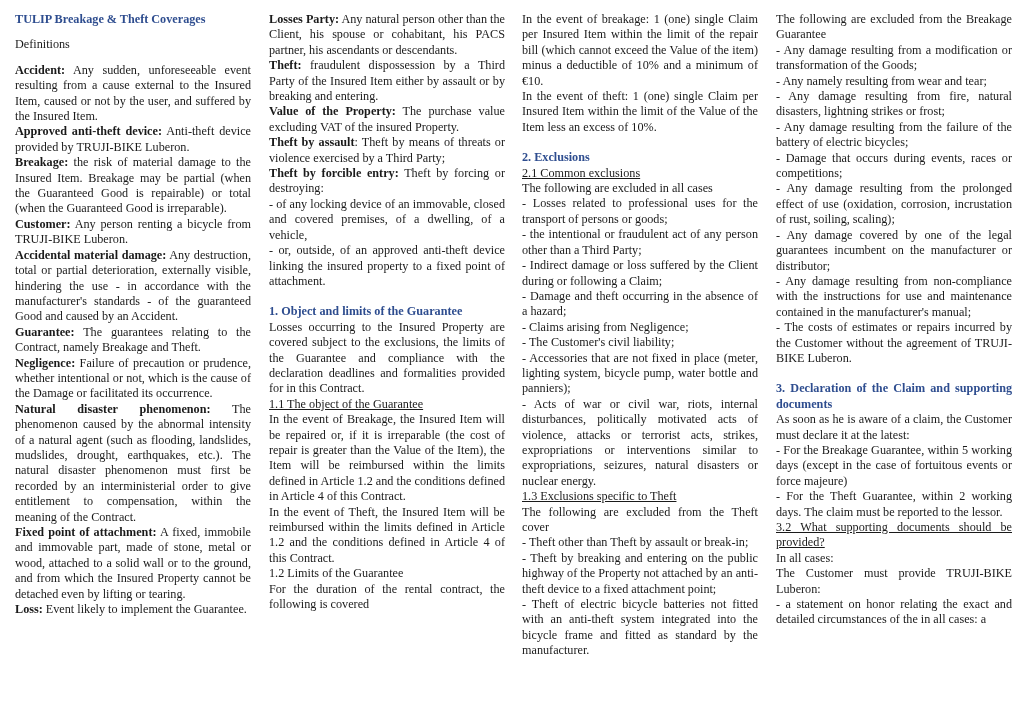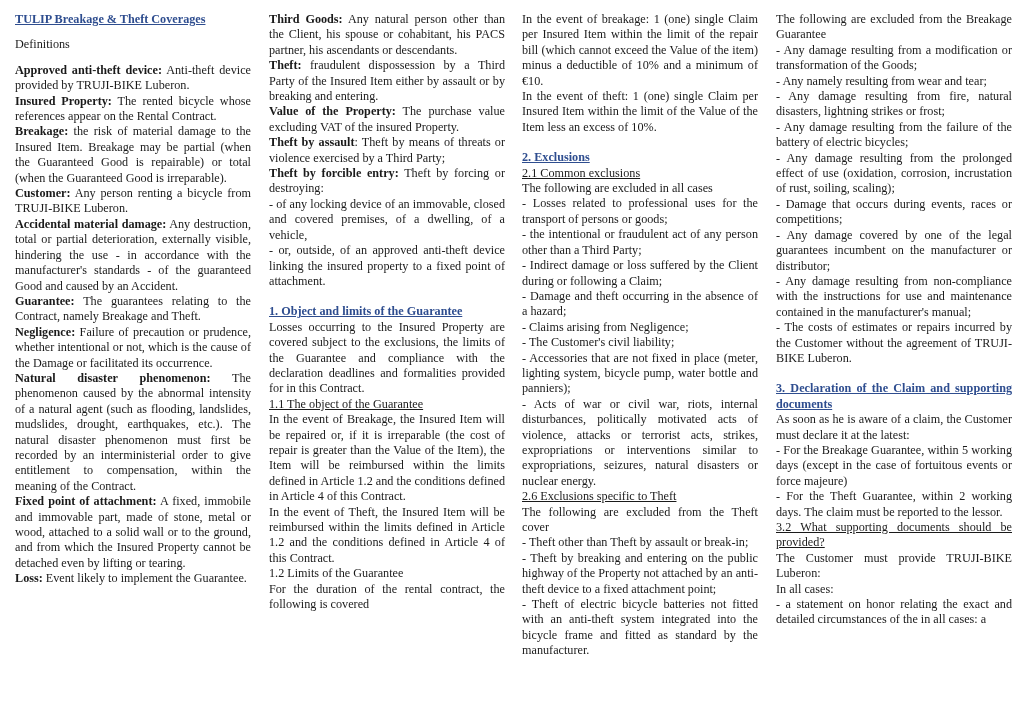--- a/index.html
+++ b/index.html
@@ -12,52 +12,52 @@
     position:absolute; top:12px; width:236px;
     text-align:justify;
   }
   #c1 { left:15px; }
   #c2 { left:269px; }
   #c3 { left:522px; }
   #c4 { left:776px; }
   .p { margin:0; }
   .gap { height:15px; }
   .h-main, .h-sec {
-    color:#2e4d8f; font-weight:bold; text-decoration:underline;
+    color:#2e4d8f; font-weight:bold; 
     text-decoration-color:#2e4d8f;
   }
   .h-main { display:block; margin-bottom:10px; }
   .h-def { font-weight:normal; display:block; margin-bottom:10px; }
   .sub { text-decoration:underline; }
   b { font-weight:bold; }
   .def-block { margin:0; }
 </style>
 </head>
 <body>
 
 <div class="col" id="c1">
   <span class="h-main">TULIP Breakage &amp; Theft Coverages</span>
   <span class="h-def">Definitions</span>
   <div id="defs-c1">
+      <p class="p def-block"><b>Accident:</b><span> Any sudden, unforeseeable event resulting from a cause external to the Insured Item, caused or not by the user, and suffered by the Insured Item.</span></p>
       <p class="p def-block"><b>Approved anti-theft device:</b><span> Anti-theft device provided by TRUJI-BIKE Luberon.</span></p>
-      <p class="p def-block"><b>Insured Property:</b><span> The rented bicycle whose references appear on the Rental Contract.</span></p>
       <p class="p def-block"><b>Breakage:</b><span> the risk of material damage to the Insured Item. Breakage may be partial (when the Guaranteed Good is repairable) or total (when the Guaranteed Good is irreparable).</span></p>
       <p class="p def-block"><b>Customer:</b><span> Any person renting a bicycle from TRUJI-BIKE Luberon.</span></p>
       <p class="p def-block"><b>Accidental material damage:</b><span> Any destruction, total or partial deterioration, externally visible, hindering the use - in accordance with the manufacturer's standards - of the guaranteed Good and caused by an Accident.</span></p>
       <p class="p def-block"><b>Guarantee:</b><span> The guarantees relating to the Contract, namely Breakage and Theft.</span></p>
       <p class="p def-block"><b>Negligence:</b><span> Failure of precaution or prudence, whether intentional or not, which is the cause of the Damage or facilitated its occurrence.</span></p>
       <p class="p def-block"><b>Natural disaster phenomenon:</b><span> The phenomenon caused by the abnormal intensity of a natural agent (such as flooding, landslides, mudslides, drought, earthquakes, etc.). The natural disaster phenomenon must first be recorded by an interministerial order to give entitlement to compensation, within the meaning of the Contract.</span></p>
       <p class="p def-block"><b>Fixed point of attachment:</b><span> A fixed, immobile and immovable part, made of stone, metal or wood, attached to a solid wall or to the ground, and from which the Insured Property cannot be detached even by lifting or tearing.</span></p>
       <p class="p def-block"><b>Loss:</b><span> Event likely to implement the Guarantee.</span></p>
     </div>
 </div>
 
 <div class="col" id="c2">
   <div id="defs-c2">
-      <p class="p def-block"><b>Third Goods:</b><span> Any natural person other than the Client, his spouse or cohabitant, his PACS partner, his ascendants or descendants.</span></p>
+      <p class="p def-block"><b>Losses Party:</b><span> Any natural person other than the Client, his spouse or cohabitant, his PACS partner, his ascendants or descendants.</span></p>
       <p class="p def-block"><b>Theft:</b><span> fraudulent dispossession by a Third Party of the Insured Item either by assault or by breaking and entering.</span></p>
       <p class="p def-block"><b>Value of the Property:</b><span> The purchase value excluding VAT of the insured Property.</span></p>
       <p class="p def-block"><b>Theft by assault</b><span>: Theft by means of threats or violence exercised by a Third Party;</span></p>
       <p class="p def-block"><b>Theft by forcible entry:</b><span> Theft by forcing or destroying:</span></p>
     </div>
   <p class="p">- of any locking device of an immovable, closed and covered premises, of a dwelling, of a vehicle,</p>
   <p class="p">- or, outside, of an approved anti-theft device linking the insured property to a fixed point of attachment.</p>
   <div class="gap"></div>
   <p class="p"><span class="h-sec">1. Object and limits of the Guarantee</span></p>
   <p class="p">Losses occurring to the Insured Property are covered subject to the exclusions, the limits of the Guarantee and compliance with the declaration deadlines and formalities provided for in this Contract.</p>
@@ -78,46 +78,46 @@
   <div id="ex21">
       <p class="p">- Losses related to professional uses for the transport of persons or goods;</p>
       <p class="p">- the intentional or fraudulent act of any person other than a Third Party;</p>
       <p class="p">- Indirect damage or loss suffered by the Client during or following a Claim;</p>
       <p class="p">- Damage and theft occurring in the absence of a hazard;</p>
       <p class="p">- Claims arising from Negligence;</p>
       <p class="p">- The Customer's civil liability;</p>
       <p class="p">- Accessories that are not fixed in place (meter, lighting system, bicycle pump, water bottle and panniers);</p>
       <p class="p">- Acts of war or civil war, riots, internal disturbances, politically motivated acts of violence, attacks or terrorist acts, strikes, expropriations or interventions similar to expropriations, seizures, natural disasters or nuclear energy.</p>
     </div>
-  <p class="p"><span class="sub">2.6 Exclusions specific to Theft</span></p>
+  <p class="p"><span class="sub">1.3 Exclusions specific to Theft</span></p>
   <p class="p">The following are excluded from the Theft cover</p>
   <div id="ex22">
       <p class="p">- Theft other than Theft by assault or break-in;</p>
       <p class="p">- Theft by breaking and entering on the public highway of the Property not attached by an anti-theft device to a fixed attachment point;</p>
       <p class="p">- Theft of electric bicycle batteries not fitted with an anti-theft system integrated into the bicycle frame and fitted as standard by the manufacturer.</p>
     </div>
 </div>
 
 <div class="col" id="c4">
   <p class="p">The following are excluded from the Breakage Guarantee</p>
   <div id="ex23">
       <p class="p">- Any damage resulting from a modification or transformation of the Goods;</p>
       <p class="p">- Any namely resulting from wear and tear;</p>
       <p class="p">- Any damage resulting from fire, natural disasters, lightning strikes or frost;</p>
       <p class="p">- Any damage resulting from the failure of the battery of electric bicycles;</p>
+      <p class="p">- Damage that occurs during events, races or competitions;</p>
       <p class="p">- Any damage resulting from the prolonged effect of use (oxidation, corrosion, incrustation of rust, soiling, scaling);</p>
-      <p class="p">- Damage that occurs during events, races or competitions;</p>
       <p class="p">- Any damage covered by one of the legal guarantees incumbent on the manufacturer or distributor;</p>
       <p class="p">- Any damage resulting from non-compliance with the instructions for use and maintenance contained in the manufacturer's manual;</p>
       <p class="p">- The costs of estimates or repairs incurred by the Customer without the agreement of TRUJI-BIKE Luberon.</p>
     </div>
   <div class="gap"></div>
   <p class="p"><span class="h-sec">3. Declaration of the Claim and supporting documents</span></p>
   <p class="p">As soon as he is aware of a claim, the Customer must declare it at the latest:</p>
   <div id="decl31">
       <p class="p">- For the Breakage Guarantee, within 5 working days (except in the case of fortuitous events or force majeure)</p>
       <p class="p">- For the Theft Guarantee, within 2 working days. The claim must be reported to the lessor.</p>
     </div>
   <p class="p"><span class="sub">3.2 What supporting documents should be provided?</span></p>
+  <p class="p">In all cases:</p>
   <p class="p">The Customer must provide TRUJI-BIKE Luberon:</p>
-  <p class="p">In all cases:</p>
   <p class="p">- a statement on honor relating the exact and detailed circumstances of the in all cases: a</p>
 </div>
 
 </body></html>

